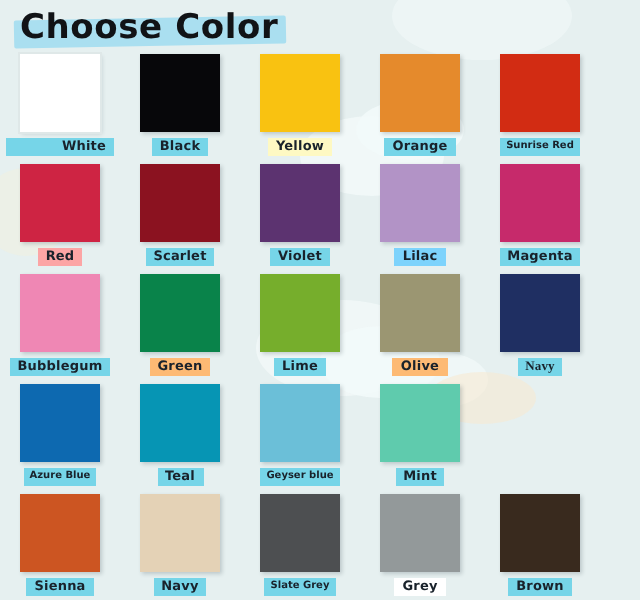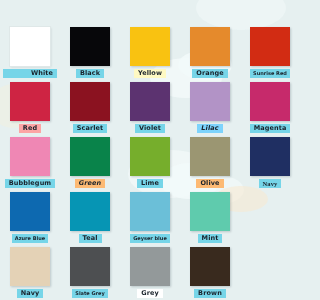--- a/index.html
+++ b/index.html
@@ -122,20 +122,24 @@
 
   <div class="cloud c8"></div>
   <div class="cloud c1"></div>
   <div class="cloud c2"></div>
   <div class="cloud c6"></div>
   <div class="cloud c3"></div>
   <div class="cloud c4"></div>
   <div class="cloud c5"></div>
   <div class="cloud c7"></div>
 
+  <div class="title-wrap">
+    <div class="title-highlight"></div>
+    <span class="title-text">Choose Color</span>
+  </div>
 
   <div class="palette" id="palette">
       <div class="row">
         <div class="cell">
           <div class="swatch light-edge" style="background: rgb(255, 255, 255);"></div>
           <div class="label" style="background: rgb(118, 213, 232); color: rgb(25, 34, 43); padding-left: 28px;">White</div>
         </div>
         <div class="cell">
           <div class="swatch" style="background: rgb(7, 7, 10);"></div>
           <div class="label" style="background: rgb(118, 213, 232); color: rgb(25, 34, 43);">Black</div>
@@ -161,35 +165,35 @@
         <div class="cell">
           <div class="swatch" style="background: rgb(139, 18, 32);"></div>
           <div class="label" style="background: rgb(118, 213, 232); color: rgb(25, 34, 43);">Scarlet</div>
         </div>
         <div class="cell">
           <div class="swatch" style="background: rgb(92, 51, 112);"></div>
           <div class="label" style="background: rgb(118, 213, 232); color: rgb(25, 34, 43);">Violet</div>
         </div>
         <div class="cell">
           <div class="swatch" style="background: rgb(178, 147, 198);"></div>
-          <div class="label" style="background: #7dd3fc; color: rgb(25, 34, 43); font-style: italic;">Lilac</div>
+          <div class="label" style="background: #7dd3fc; color: rgb(25, 34, 43);">Lilac</div>
         </div>
         <div class="cell">
           <div class="swatch" style="background: rgb(198, 42, 107);"></div>
           <div class="label" style="background: rgb(118, 213, 232); color: rgb(25, 34, 43);">Magenta</div>
         </div>
       </div>
       <div class="row">
         <div class="cell">
           <div class="swatch" style="background: rgb(239, 135, 180);"></div>
           <div class="label" style="background: rgb(118, 213, 232); color: rgb(25, 34, 43);">Bubblegum</div>
         </div>
         <div class="cell">
           <div class="swatch" style="background: rgb(9, 131, 74);"></div>
-          <div class="label" style="background: #fdba74; color: rgb(25, 34, 43); font-style: italic;">Green</div>
+          <div class="label" style="background: #fdba74; color: rgb(25, 34, 43);">Green</div>
         </div>
         <div class="cell">
           <div class="swatch" style="background: rgb(118, 174, 44);"></div>
           <div class="label" style="background: rgb(118, 213, 232); color: rgb(25, 34, 43);">Lime</div>
         </div>
         <div class="cell">
           <div class="swatch" style="background: rgb(155, 150, 114);"></div>
           <div class="label" style="background: #fdba74; color: rgb(25, 34, 43);">Olive</div>
         </div>
         <div class="cell">
@@ -210,20 +214,24 @@
           <div class="swatch" style="background: rgb(107, 191, 216);"></div>
           <div class="label tight" style="background: rgb(118, 213, 232); color: rgb(25, 34, 43);">Geyser blue</div>
         </div>
         <div class="cell">
           <div class="swatch" style="background: rgb(95, 203, 173);"></div>
           <div class="label" style="background: rgb(118, 213, 232); color: rgb(25, 34, 43);">Mint</div>
         </div>
       </div>
       <div class="row">
         <div class="cell">
+          <div class="swatch" style="background: rgb(204, 85, 34);"></div>
+          <div class="label" style="background: rgb(118, 213, 232); color: rgb(25, 34, 43);">Sienna</div>
+        </div>
+        <div class="cell">
           <div class="swatch" style="background: rgb(228, 210, 182);"></div>
           <div class="label" style="background: rgb(118, 213, 232); color: rgb(25, 34, 43);">Navy</div>
         </div>
         <div class="cell">
           <div class="swatch" style="background: rgb(77, 79, 81);"></div>
           <div class="label tight" style="background: rgb(118, 213, 232); color: rgb(25, 34, 43);">Slate Grey</div>
         </div>
         <div class="cell">
           <div class="swatch" style="background: rgb(147, 153, 154);"></div>
           <div class="label" style="background: #ffffff; color: rgb(25, 34, 43);">Grey</div>

